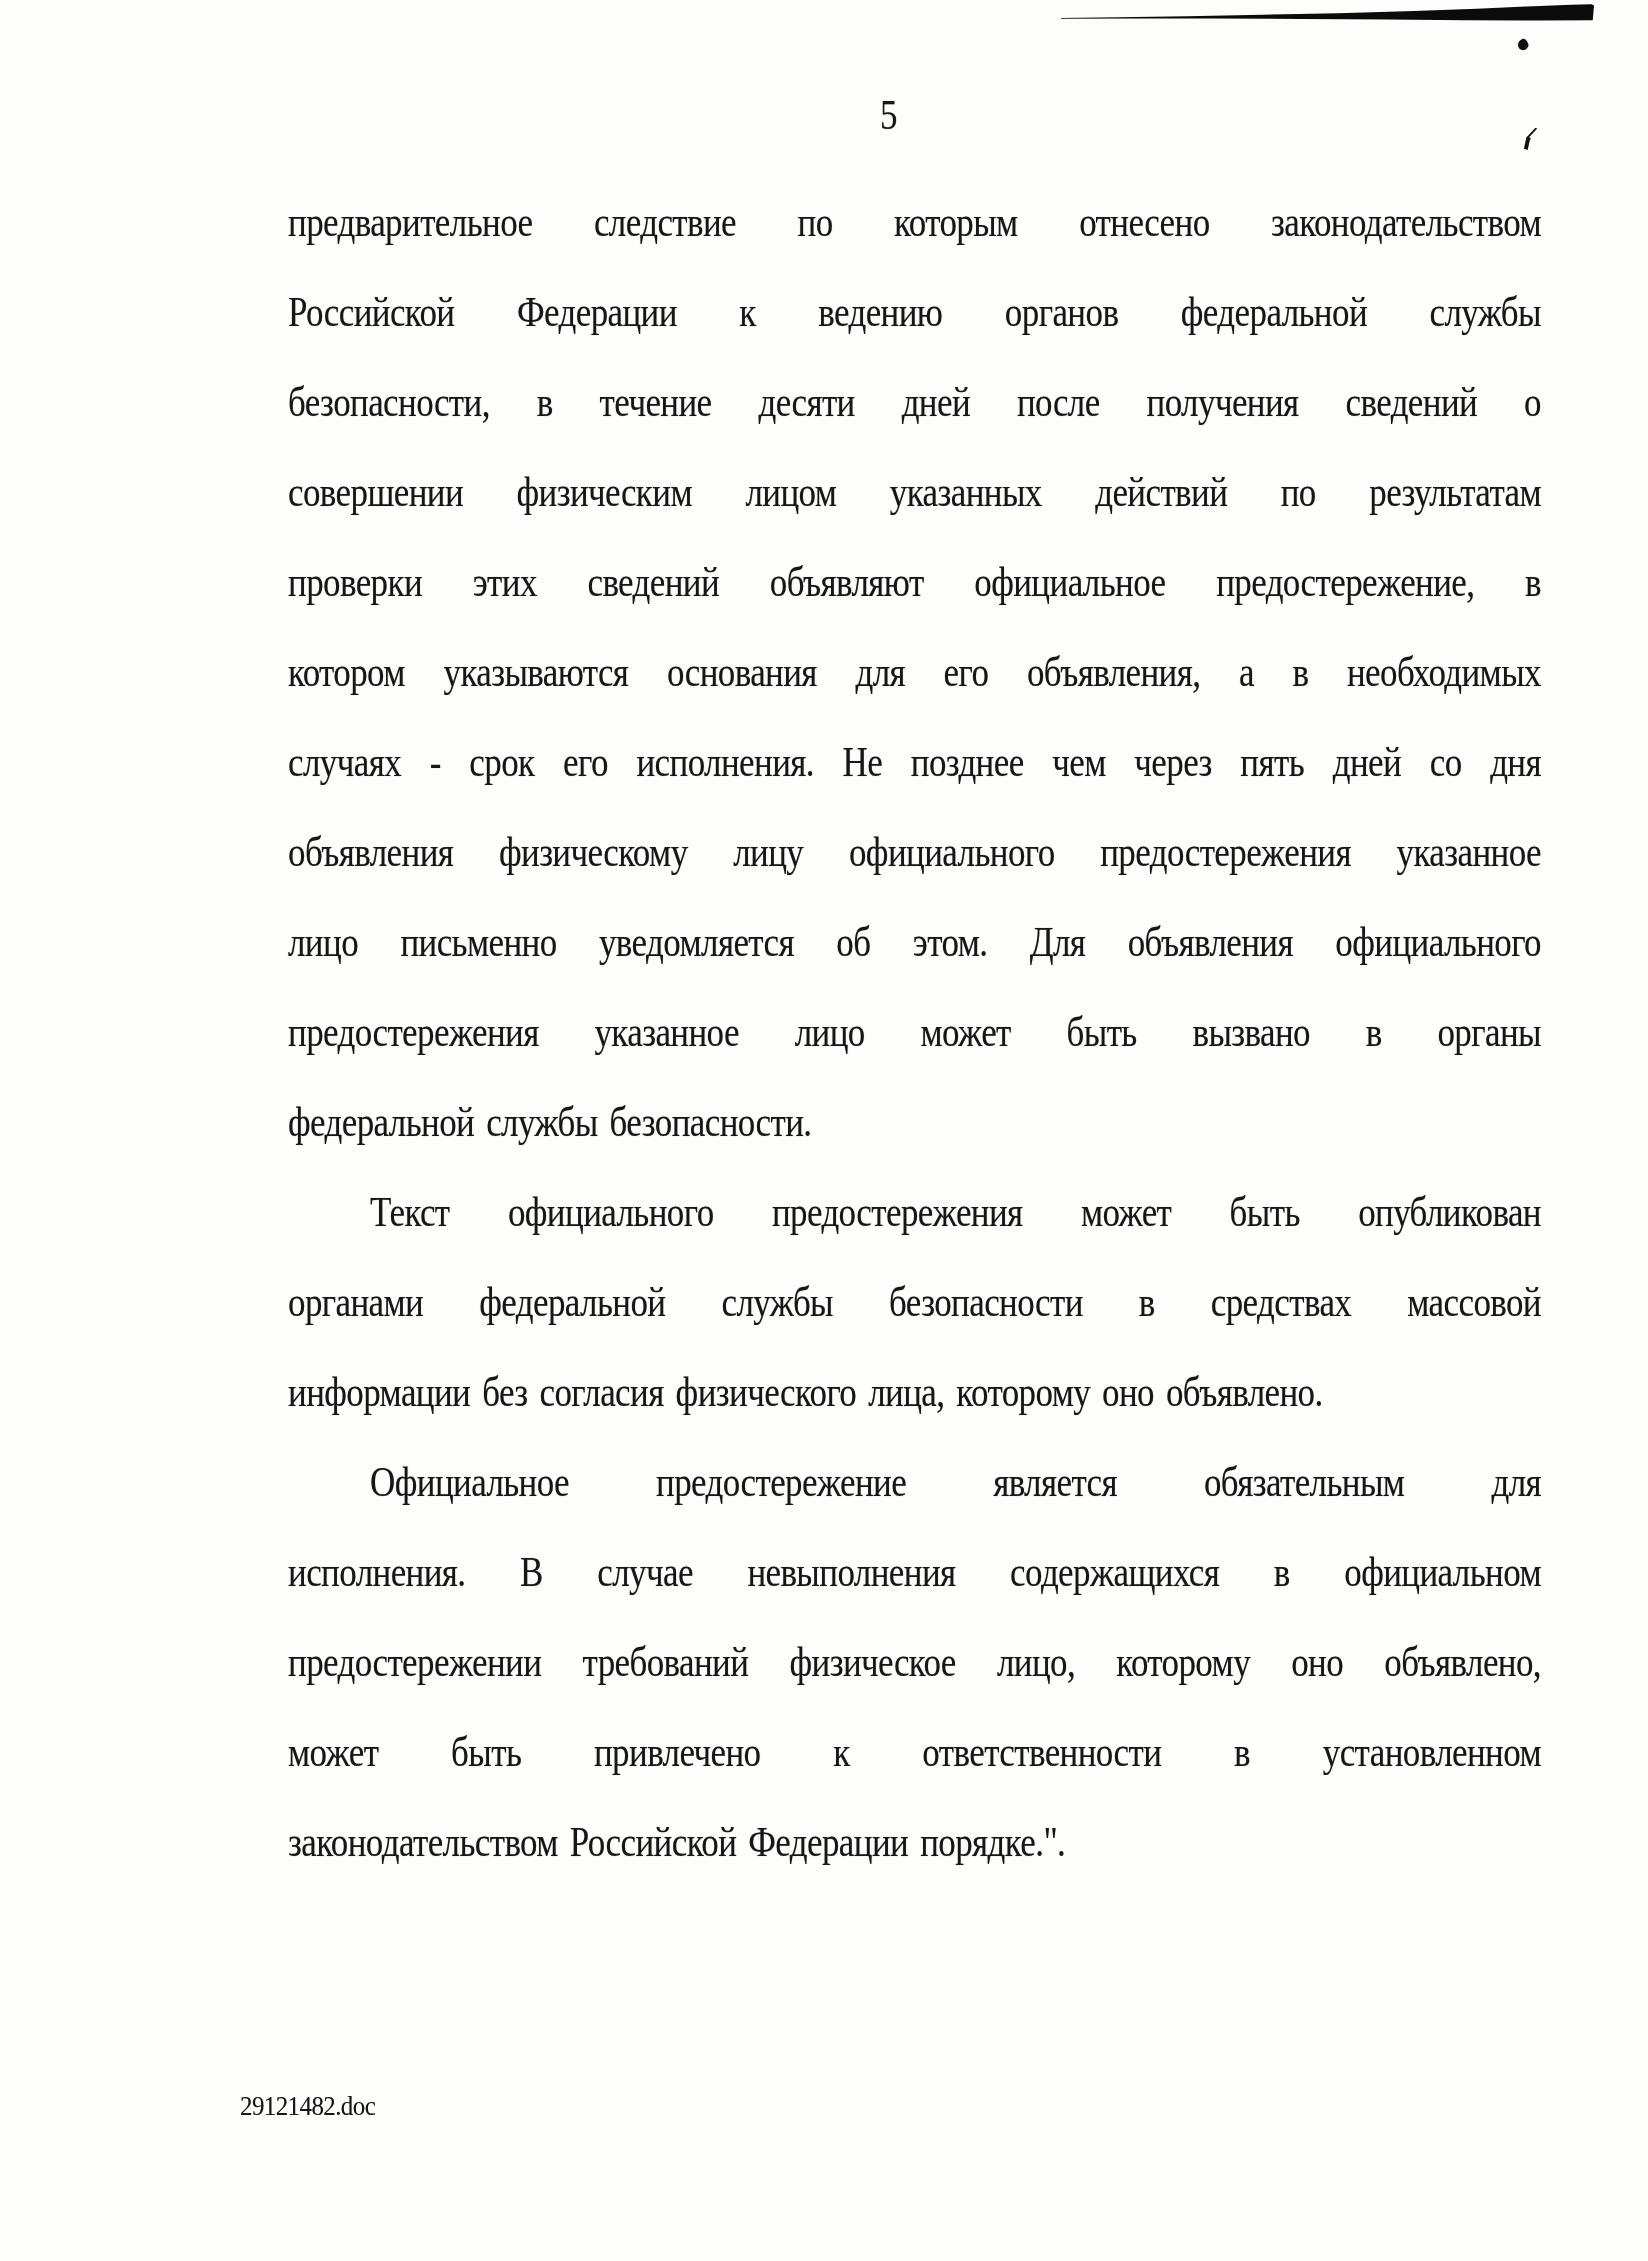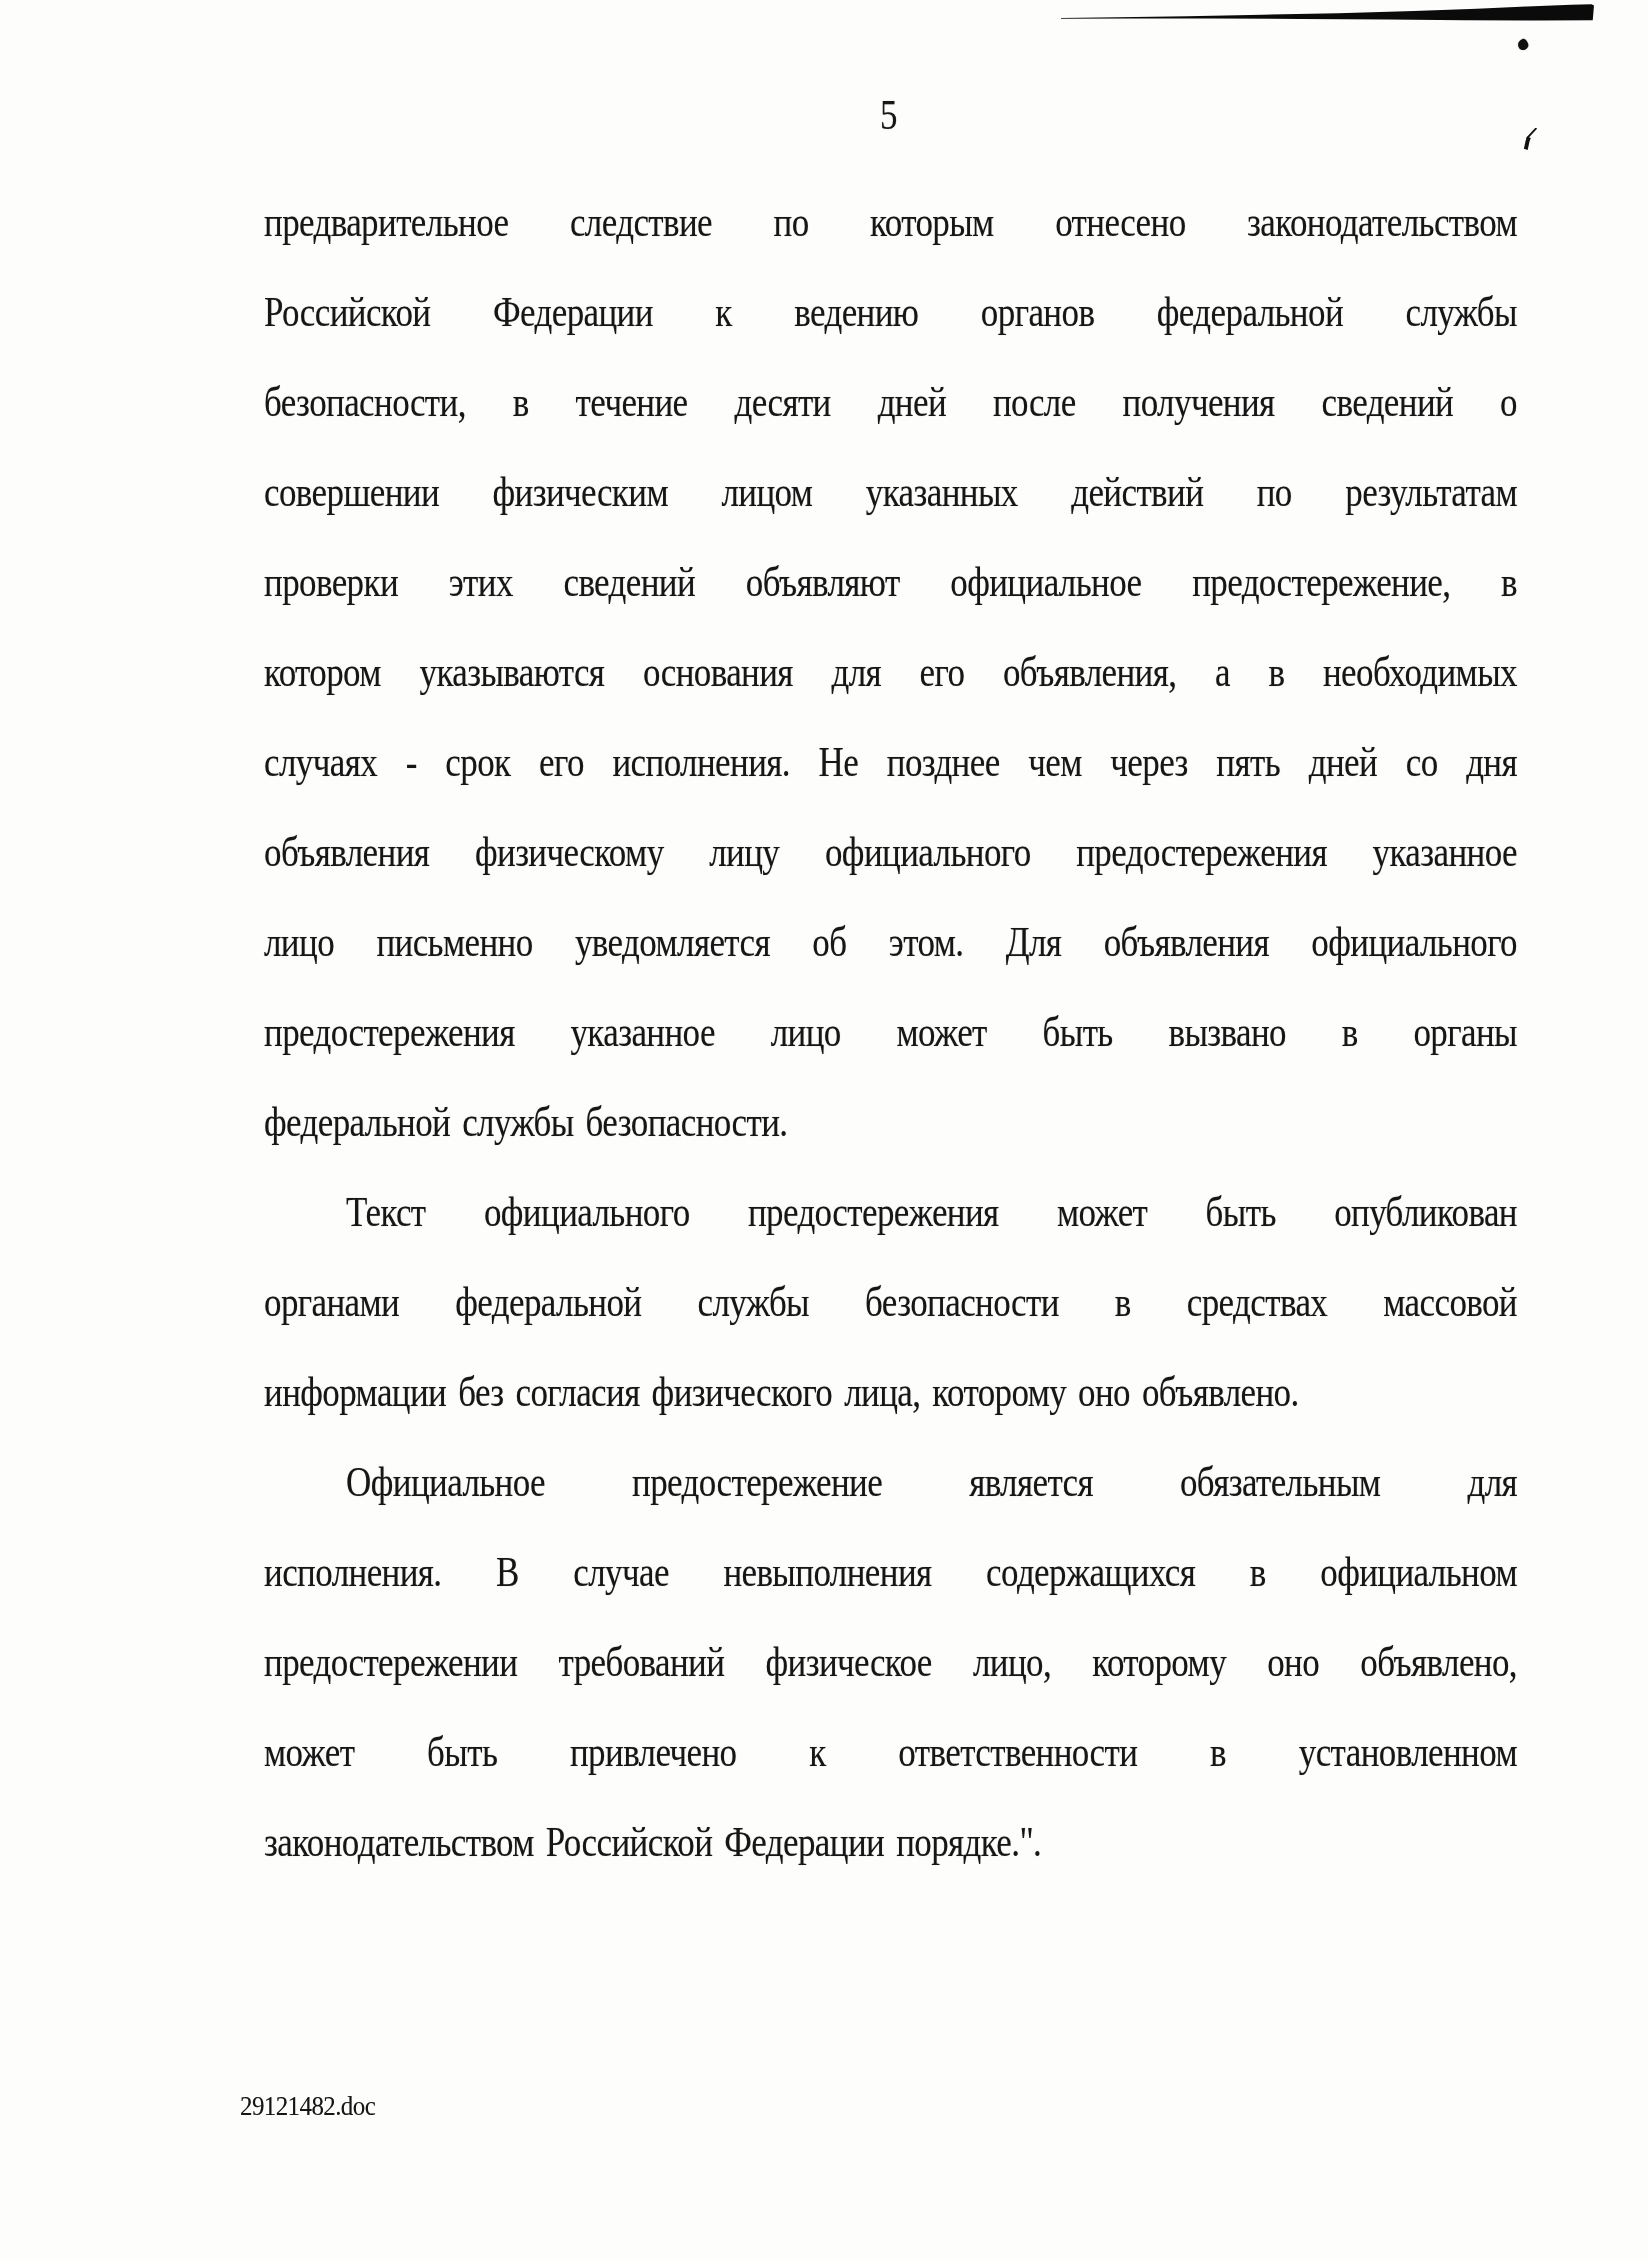--- a/index.html
+++ b/index.html
@@ -51,21 +51,21 @@
     top: 92px;
     font-size: 35px;
     transform: scaleY(1.2);
     transform-origin: top left;
     text-shadow: 0 0 0.9px rgba(20,20,20,.35);
   }
 
   
   .body-text {
     position: absolute;
-    left: 264px;
+    left: 288px;
     top: 178px;
     width: 1253px;
     font-size: 35px;
     letter-spacing: -0.6px;
     word-spacing: 3.8px;
     text-shadow: 0 0 0.9px rgba(20,20,20,.32);
   }
   .line {
     height: 90px;
     line-height: 90px;

